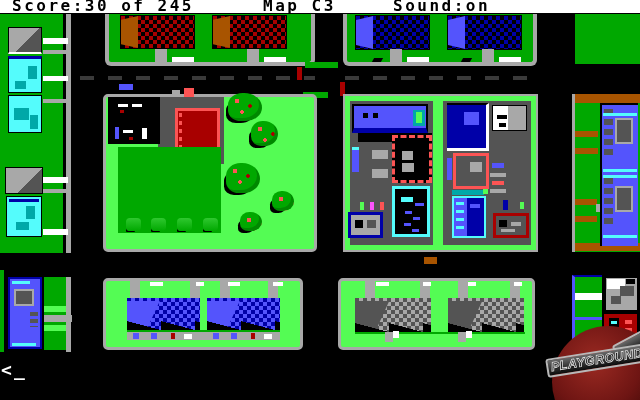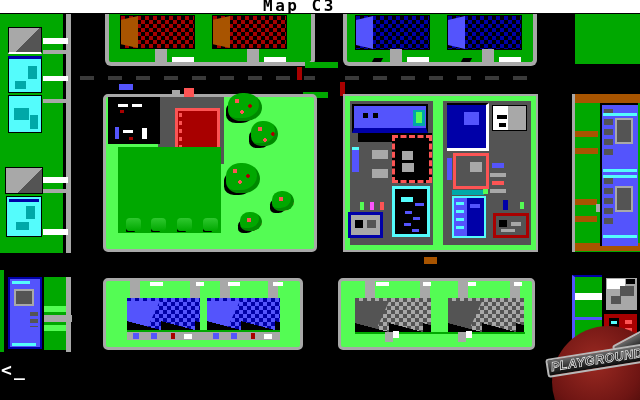--- a/index.html
+++ b/index.html
@@ -53,21 +53,23 @@
         font-size:12.5px;line-height:15px;letter-spacing:.5px;color:#1a1a1a;
         -webkit-text-stroke:.8px #e0e0e0;text-shadow:0 1px 1px #000;overflow:hidden;}
   .prompt{color:#fff;font-weight:bold;font-size:18px;line-height:18px;}
 </style>
 </head>
 <body>
 
 <div class="screen">
 
   <div class="a statusbar">
+    <span style="left:12px">Score:30 of 245</span>
     <span style="left:263px">Map C3</span>
+    <span style="left:393px">Sound:on</span>
   </div>
 
   <div class="a" style="left:0;top:14px;width:63px;height:239px;background:#00a800"></div>
   <div class="a" style="left:66px;top:14px;width:5px;height:239px;background:#a8a8a8"></div>
   <div class="a" style="left:43px;top:38px;width:25px;height:6px;background:#fff"></div>
   <div class="a" style="left:43px;top:50px;width:25px;height:4px;background:#a8a8a8"></div>
   <div class="a" style="left:43px;top:76px;width:25px;height:5px;background:#fff"></div>
   <div class="a" style="left:43px;top:99px;width:25px;height:4px;background:#a8a8a8"></div>
   <div class="a" style="left:43px;top:177px;width:25px;height:6px;background:#fff"></div>
   <div class="a" style="left:43px;top:189px;width:25px;height:4px;background:#a8a8a8"></div>

